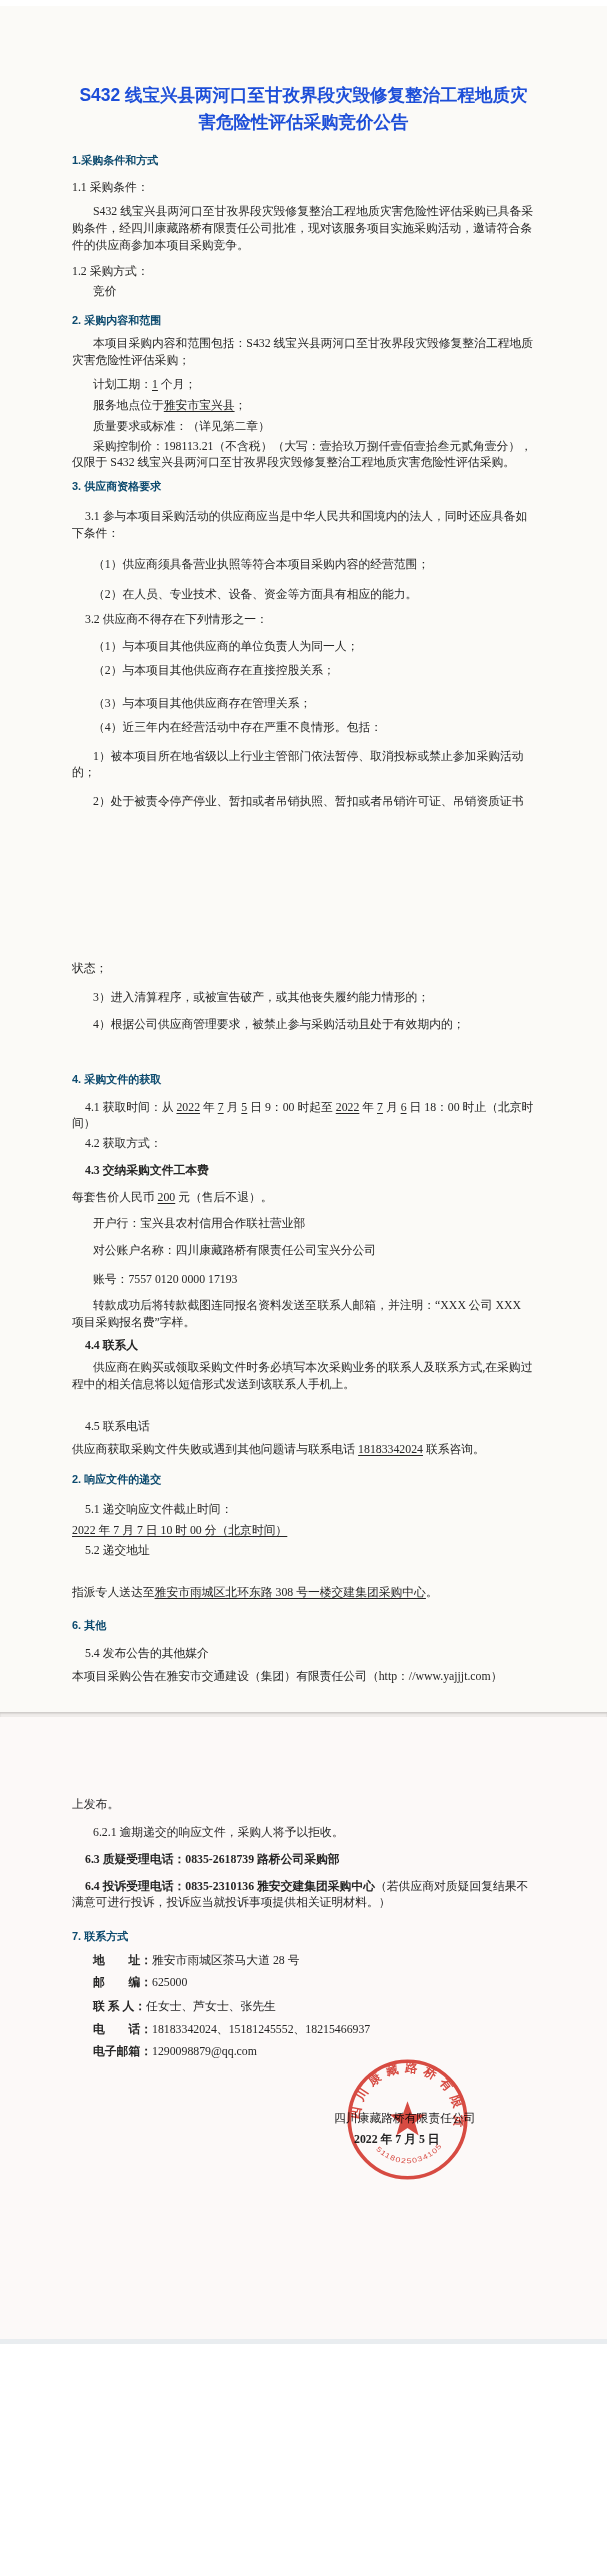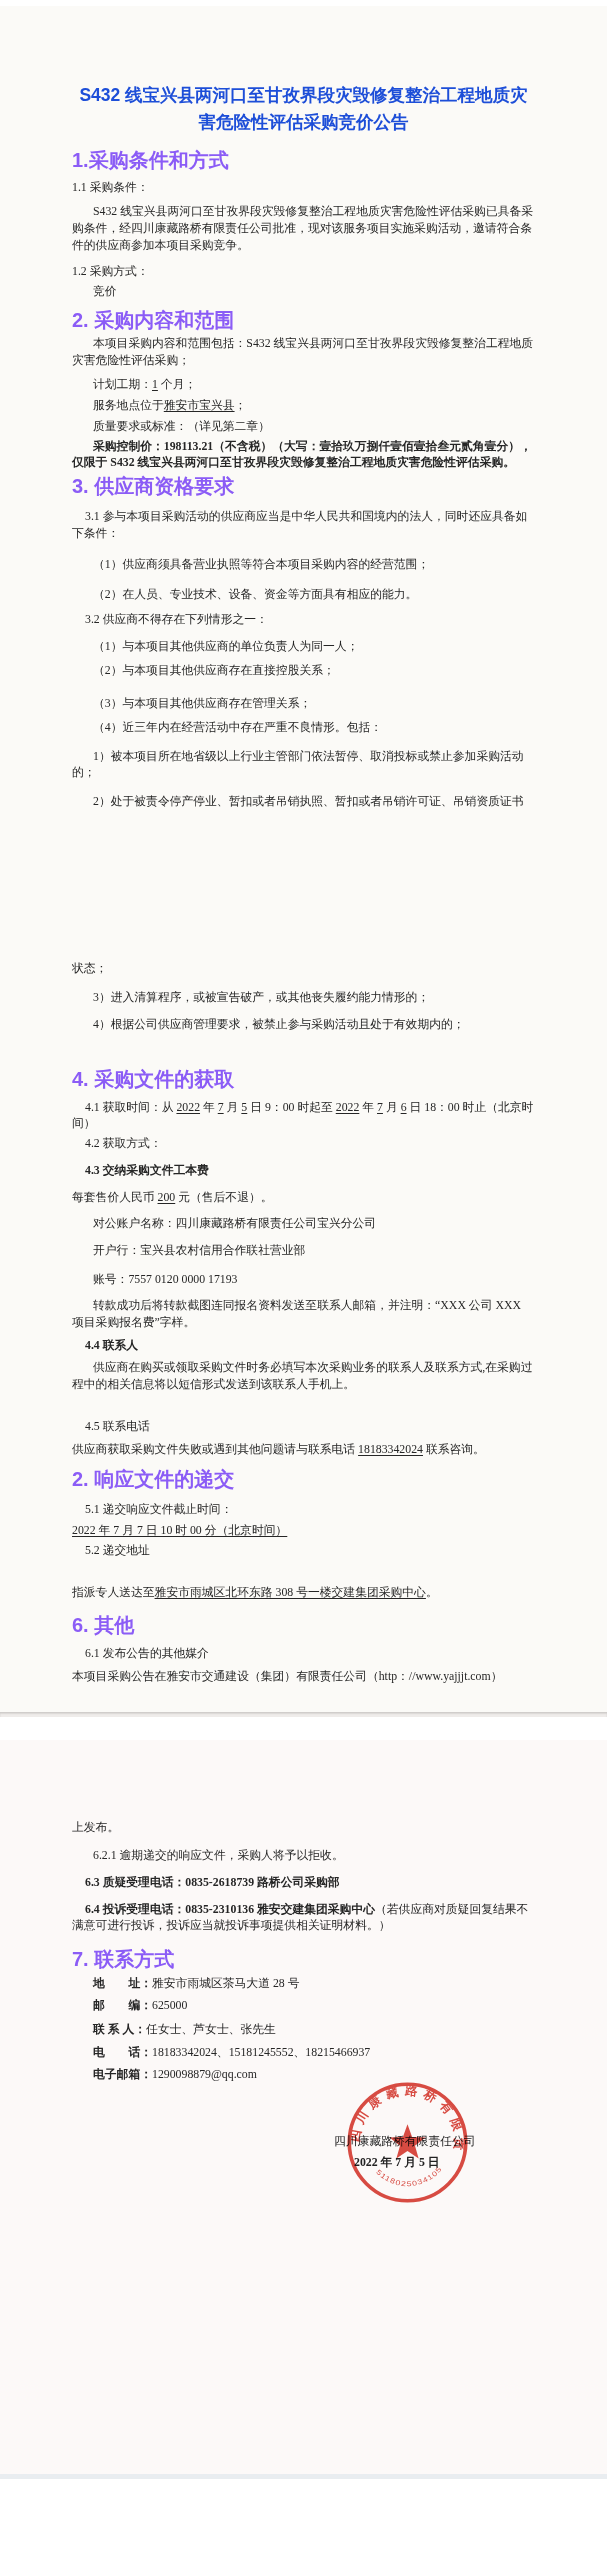--- a/index.html
+++ b/index.html
@@ -1,31 +1,31 @@
 <!DOCTYPE html>
 <html style="font-size:12px"><head>
 <meta charset="utf-8">
 <style>
   html,body{margin:0;padding:0;}
   body{width:607px;background:#ffffff;font-family:"Liberation Serif","DejaVu Serif",serif;color:#262626;}
   .strip-top{height:6px;background:#ffffff;}
   .strip-bottom{height:5.3px;background:#e9edf0;}
   .page{width:607px;position:relative;overflow:hidden;}
   .page1{height:1706px;background:#fbfaf7;}
-  .page2{height:734px;background:#fcf9f8;margin-top:23px;}
+  .page2{height:622px;background:#fcf9f8;}
   .page-gap{height:4.6px;background:#efecea;box-shadow:inset 0 1.5px 1.5px rgba(0,0,0,0.15);}
   .content{padding:0 72px;}
   .doc-title{font-family:"Liberation Sans","DejaVu Sans",sans-serif;font-weight:bold;font-size:17.5px;line-height:26.6px;text-align:center;color:#1d4ed8;margin-top:76px;}
-  .h{font-family:"Liberation Sans","DejaVu Sans",sans-serif;font-weight:bold;font-size:20px;line-height:20px;color:#8b5cf6;}
+  .h{font-family:"Liberation Sans","DejaVu Sans",sans-serif;font-weight:bold;font-size:11px;line-height:20px;color:#0c4a6e;}
   .p{font-size:11.8px;line-height:16.7px;}
   .ind{text-indent:21px;}
   .ind2{text-indent:13px;}
   .b{font-weight:bold;}
   .u{text-decoration:underline;text-underline-offset:2.3px;}
-  .bold{font-weight:bold;}
+  .bold{font-weight:normal;}
   
   .mt4{margin-top:3px}.mt5{margin-top:3.8px}.mt6{margin-top:4.6px}.mt7{margin-top:5.3px}.mt8{margin-top:6px}
   .mt9{margin-top:25px}.mt10{margin-top:7.6px}.mt11{margin-top:8.3px}.mt12{margin-top:9px}.mt13{margin-top:10px}
   .mt14{margin-top:10.6px}.mt15{margin-top:11.4px}.mt16{margin-top:12px}.mt17{margin-top:13px}.mt18{margin-top:13.7px}
   .mt19{margin-top:14.4px}.mt20{margin-top:15px}.mt21{margin-top:16px}.mt48{margin-top:36px}
   .mt104{margin-top:79px}.mt197{margin-top:150px}
   .sig{position:absolute;left:334px;top:391px;font-size:11.8px;line-height:21px;color:#222;}
   .sig .date{padding-left:20px;font-weight:bold;}
   .seal{position:absolute;left:342px;top:337px;opacity:0.88;mix-blend-mode:multiply;}
   .seal-ring{font-family:"Liberation Sans","DejaVu Sans",sans-serif;font-size:17px;font-weight:bold;fill:#d5342a;letter-spacing:8px;}
@@ -66,37 +66,37 @@
     <div class="p ind mt16">2）处于被责令停产停业、暂扣或者吊销执照、暂扣或者吊销许可证、吊销资质证书</div>
     <div class="p mt197">状态；</div>
     <div class="p ind mt17">3）进入清算程序，或被宣告破产，或其他丧失履约能力情形的；</div>
     <div class="p ind mt13">4）根据公司供应商管理要求，被禁止参与采购活动且处于有效期内的；</div>
 
     <div class="h mt48">4. 采购文件的获取</div>
     <div class="p ind2 mt13"><span>4.1 获取时间：从 </span><span class="u">2022</span><span> 年 </span><span class="u">7</span><span> 月 </span><span class="u">5</span><span> 日 9：00 时起至 </span><span class="u">2022</span><span> 年 </span><span class="u">7</span><span> 月 </span><span class="u">6</span><span> 日 18：00 时止（北京时间）</span></div>
     <div class="p ind2 mt4">4.2 获取方式：</div>
     <div class="p ind2 b mt13">4.3 交纳采购文件工本费</div>
     <div class="p mt13"><span>每套售价人民币 </span><span class="u">200</span><span> 元（售后不退）。</span></div>
+    <div class="p ind mt13">开户行：宝兴县农村信用合作联社营业部</div>
     <div class="p ind mt13">对公账户名称：四川康藏路桥有限责任公司宝兴分公司</div>
-    <div class="p ind mt13">开户行：宝兴县农村信用合作联社营业部</div>
     <div class="p ind mt16">账号：7557 0120 0000 17193</div>
     <div class="p ind mt13">转款成功后将转款截图连同报名资料发送至联系人邮箱，并注明：“XXX 公司 XXX 项目采购报名费”字样。</div>
     <div class="p ind2 b mt8">4.4 联系人</div>
     <div class="p ind mt8">供应商在购买或领取采购文件时务必填写本次采购业务的联系人及联系方式,在采购过程中的相关信息将以短信形式发送到该联系人手机上。</div>
     <div class="p ind2 mt9">4.5 联系电话</div>
     <div class="p mt8"><span>供应商获取采购文件失败或遇到其他问题请与联系电话 </span><span class="u">18183342024</span><span> 联系咨询。</span></div>
 
     <div class="h mt15">2. 响应文件的递交</div>
     <div class="p ind2 mt16">5.1 递交响应文件截止时间：</div>
     <div class="p mt6"><span class="u">2022 年 7 月 7 日 10 时 00 分（北京时间）</span></div>
     <div class="p ind2 mt5">5.2 递交地址</div>
     <div class="p mt9"><span>指派专人送达至</span><span class="u">雅安市雨城区北环东路 308 号一楼交建集团采购中心</span><span>。</span></div>
 
     <div class="h mt18">6. 其他</div>
-    <div class="p ind2 mt14">6.1 发布公告的其他媒介</div>
+    <div class="p ind2 mt14">5.4 发布公告的其他媒介</div>
     <div class="p mt8">本项目采购公告在雅安市交通建设（集团）有限责任公司（http：//www.yajjjt.com）</div>
   </div>
 </div>
 
 <div class="page-gap"></div>
 
 <div class="page page2">
   <div class="content">
     <div class="p mt104">上发布。</div>
     <div class="p ind mt16">6.2.1 逾期递交的响应文件，采购人将予以拒收。</div>

